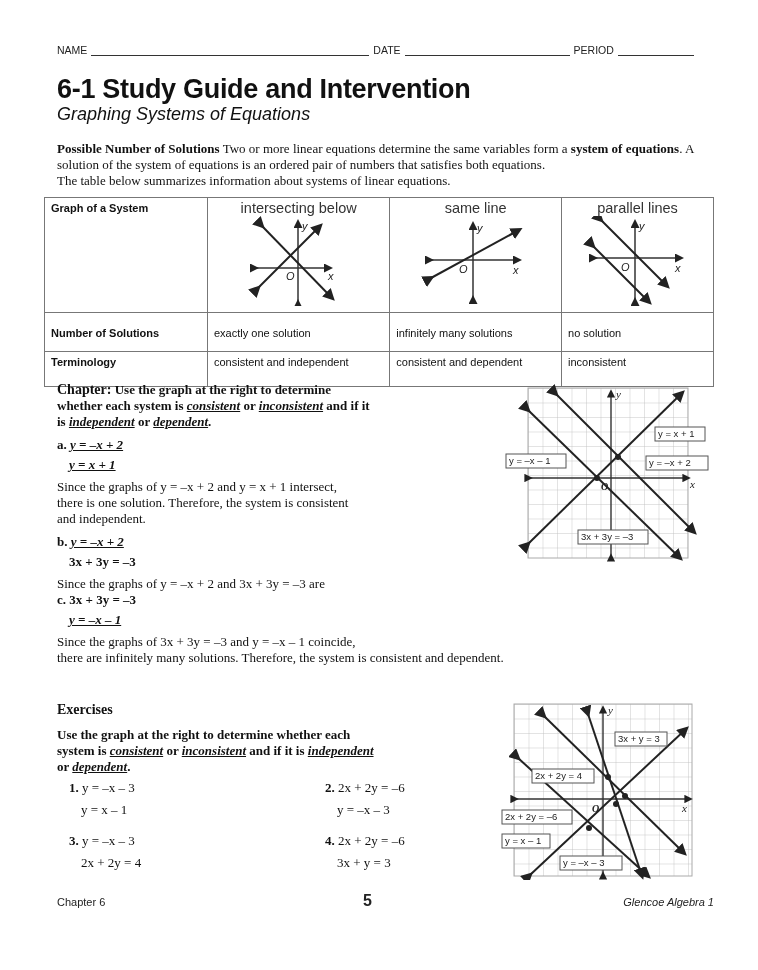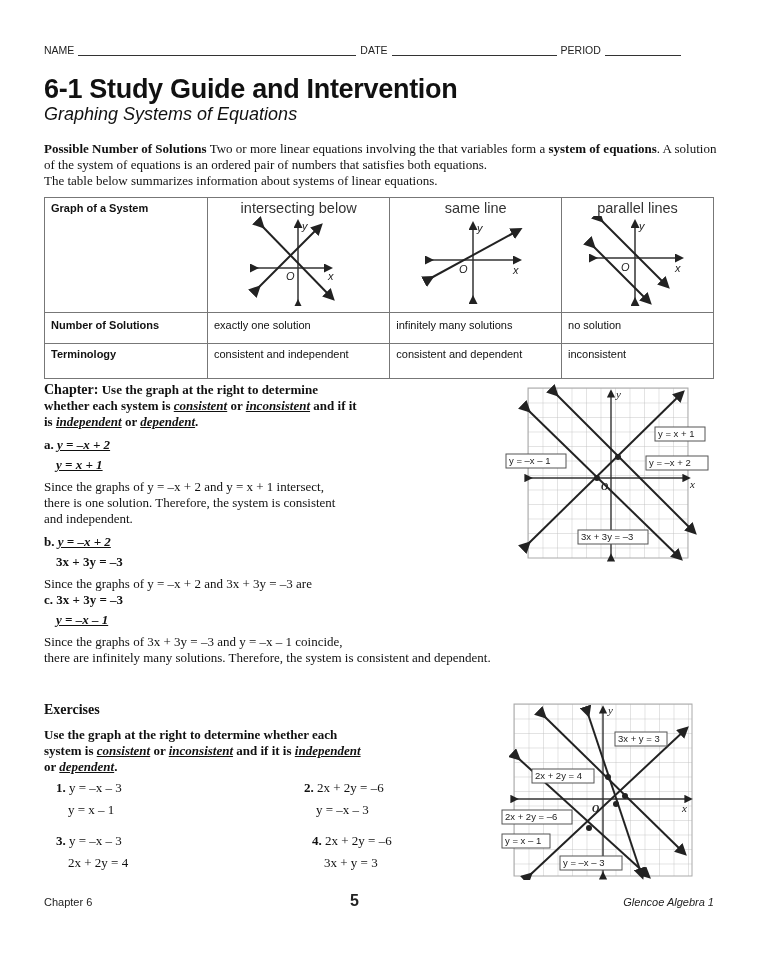--- a/index.html
+++ b/index.html
@@ -1,28 +1,28 @@
 <!DOCTYPE html>
 <html><head>
 <meta charset="utf-8">
 <style>
   html, body { margin: 0; padding: 0; background: #ffffff; }
   body { width: 758px; height: 970px; position: relative; overflow: hidden; color: #111; font-family: "Liberation Serif", serif; }
-  .abs { position: absolute; }
+  .abs { position: absolute; margin-left: 13px; }
   .sans { font-family: "Liberation Sans", sans-serif; }
   .hdr { top: 44px; left: 44px; font-size: 10.5px; color: #222; display: flex; align-items: flex-end; }
   .hdr .blank { display: inline-block; border-bottom: 1px solid #333; height: 10px; margin: 0 4px; }
   .title { top: 74px; left: 44px; font-size: 27px; font-weight: bold; letter-spacing: -0.3px; }
   .subtitle { top: 104px; left: 44px; font-size: 18px; font-style: italic; }
   .intro { top: 141px; left: 44px; width: 680px; font-size: 13px; line-height: 16px; }
   table.sys { position: absolute; top: 197px; left: 44px; width: 670px; border-collapse: collapse; font-family: "Liberation Sans", sans-serif; font-size: 11px; }
   table.sys td { border: 1px solid #777; vertical-align: top; padding: 4px 6px; }
   table.sys td.rh { font-weight: bold; width: 150px; }
   table.sys tr.g td { height: 106px; }
-  table.sys tr.n td { height: 20px; padding-top: 6px; }
+  table.sys tr.n td { height: 20px; padding-top: 14px; }
   table.sys tr.t td { height: 26px; line-height: 13px; }
   .gcell { position: relative; text-align: center; }
   .gtitle { font-size: 14.5px; color: #333; display: block; margin-top: -2px; }
   .ex { left: 44px; font-size: 13px; line-height: 16px; }
   .bold { font-weight: bold; }
   .it { font-style: italic; text-decoration: underline; }
   .graph { position: absolute; }
   .lbl { font-family: "Liberation Sans", sans-serif; font-size: 9px; }
   .foot { top: 896px; font-family: "Liberation Sans", sans-serif; font-size: 11px; color: #222; }
 </style>
@@ -35,21 +35,21 @@
   <span>DATE</span>
   <span class="blank" style="width:165px"></span>
   <span>PERIOD</span>
   <span class="blank" style="width:76px"></span>
 </div>
 
 <div class="abs title sans">6-1 Study Guide and Intervention</div>
 <div class="abs subtitle sans">Graphing Systems of Equations</div>
 
 <div class="abs intro">
-  <span class="bold">Possible Number of Solutions</span><span> Two or more linear equations involving the that variables form a </span><span class="bold">system of equations</span><span>. A solution of the system of equations is an ordered pair of numbers that satisfies both equations.</span><br>
+  <span class="bold">Possible Number of Solutions</span><span> Two or more linear equations determine the same variables form a </span><span class="bold">system of equations</span><span>. A solution of the system of equations is an ordered pair of numbers that satisfies both equations.</span><br>
   <span>The table below summarizes information about systems of linear equations.</span>
 </div>
 
 <table class="sys">
   <tbody>
       <tr class="g">
     <td class="rh">Graph of a System</td>
     <td class="gcell">
       <span class="gtitle">intersecting below</span>
       <svg width="110" height="90" viewBox="0 0 110 90">
@@ -168,21 +168,21 @@
 
 <div class="abs ex bold" style="top:702px; font-size:14px">Exercises</div>
 <div class="abs ex bold" style="top:727px; width:320px; line-height:16px;">
   <span>Use the graph at the right to determine whether each system is </span><span class="it">consistent</span><span> or </span><span class="it">inconsistent</span><span> and if it is </span><span class="it">independent</span><span> or </span><span class="it">dependent</span><span>.</span>
 </div>
 
 <div class="abs ex" style="top:780px; left:56px">
   <div><span class="bold">1.</span> <span>y = –x – 3</span></div>
   <div style="margin:6px 0 0 12px">y = x – 1</div>
 </div>
-<div class="abs ex" style="top:780px; left:304px">
+<div class="abs ex" style="top:780px; left:312px">
   <div><span class="bold">2.</span> <span>2x + 2y = –6</span></div>
   <div style="margin:6px 0 0 12px">y = –x – 3</div>
 </div>
 <div class="abs ex" style="top:833px; left:56px">
   <div><span class="bold">3.</span> <span>y = –x – 3</span></div>
   <div style="margin:6px 0 0 12px">2x + 2y = 4</div>
 </div>
 <div class="abs ex" style="top:833px; left:312px">
   <div><span class="bold">4.</span> <span>2x + 2y = –6</span></div>
   <div style="margin:6px 0 0 12px">3x + y = 3</div>

